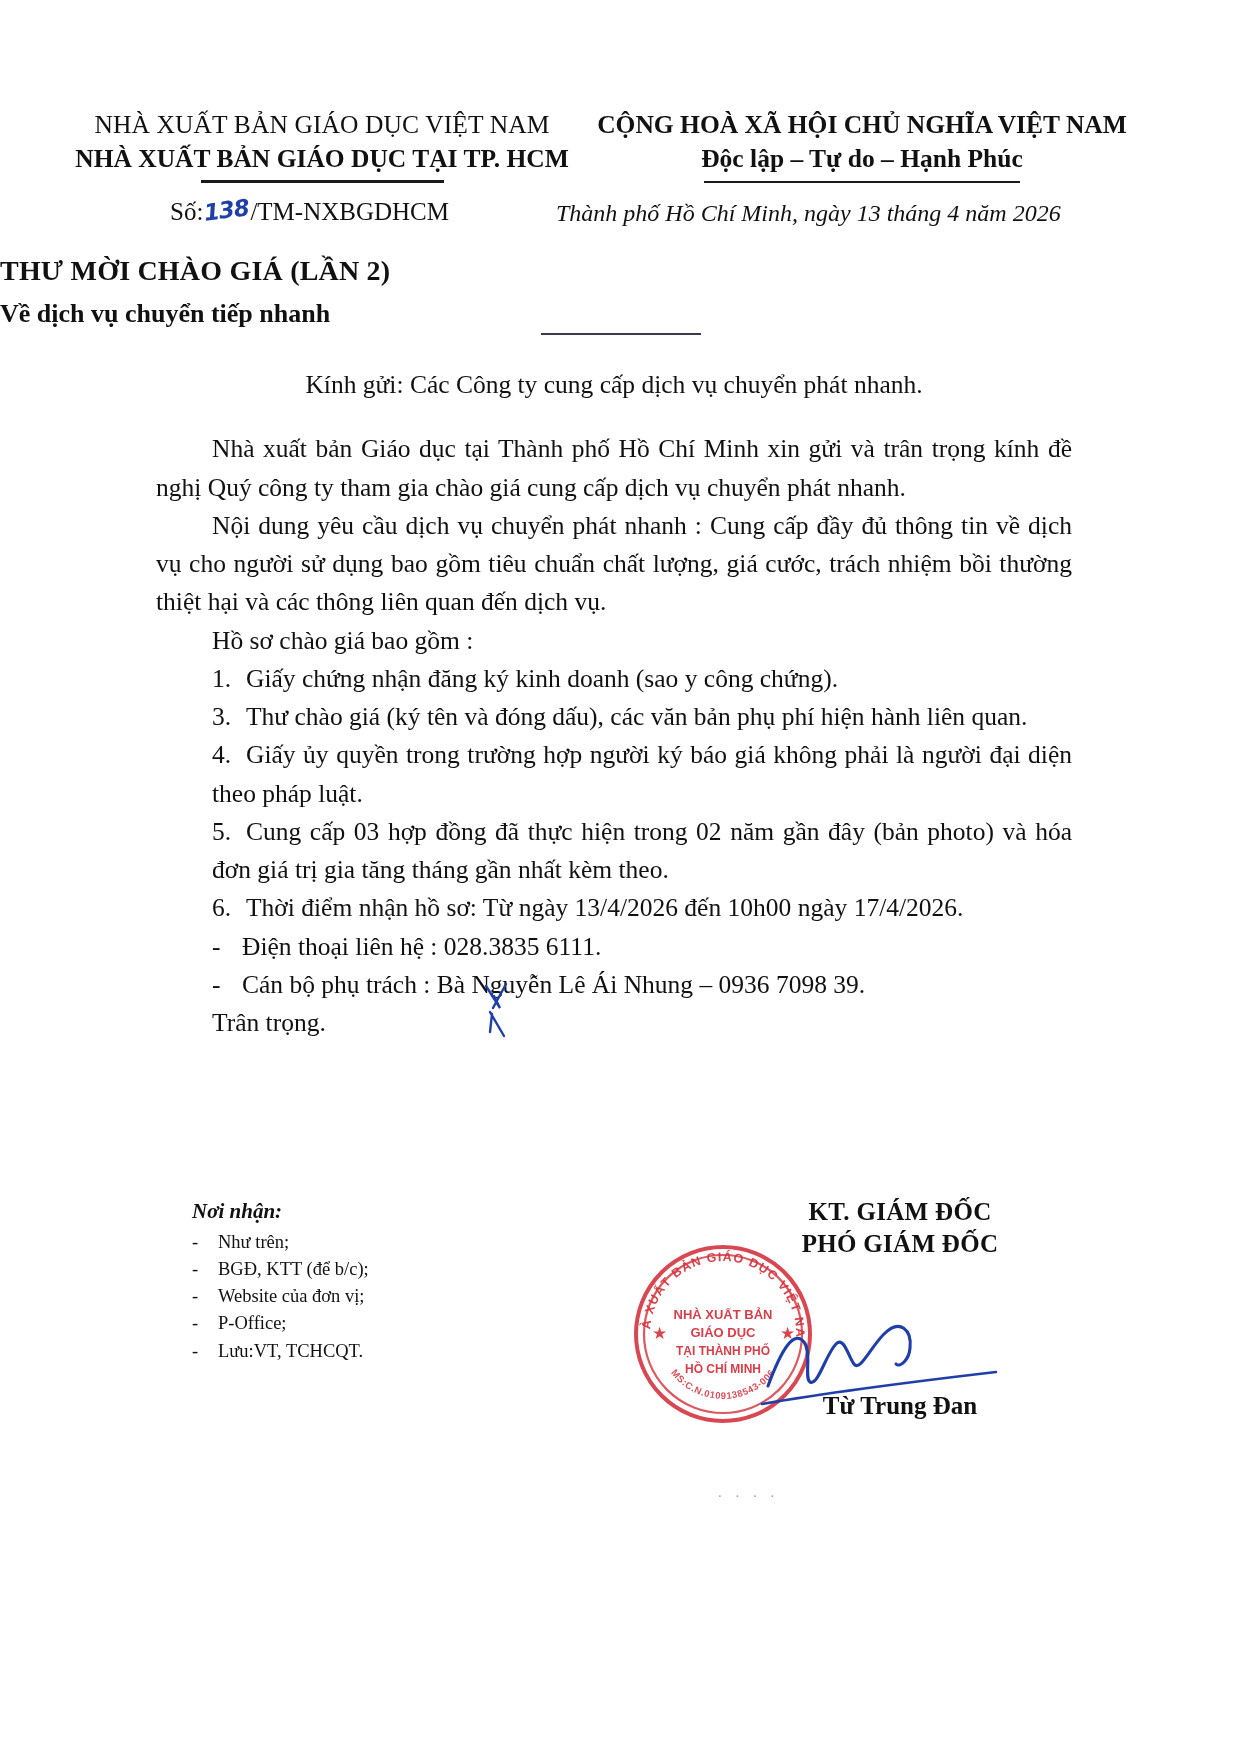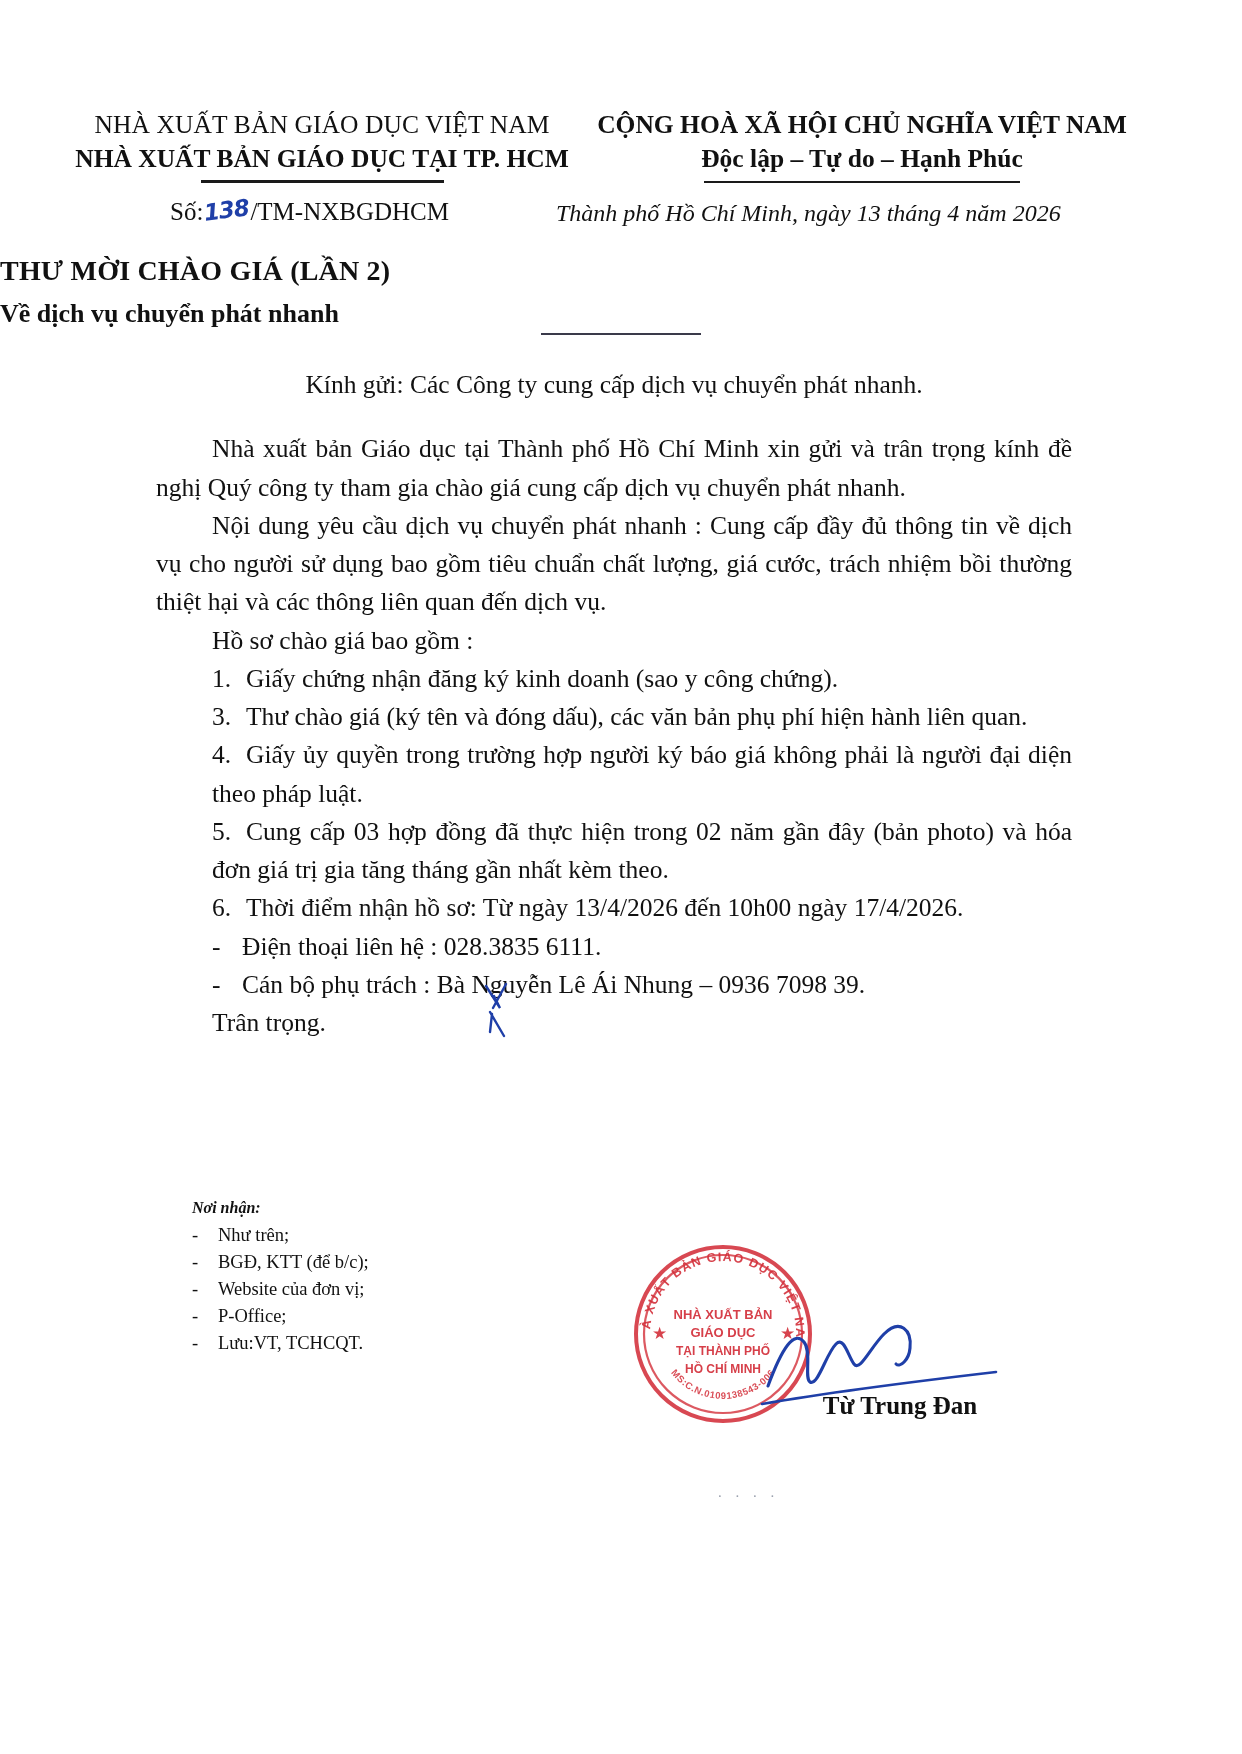--- a/index.html
+++ b/index.html
@@ -193,21 +193,21 @@
     position: absolute;
     left: 192px;
     top: 0;
     width: 340px;
     font-size: 18.5px;
     line-height: 1.47;
   }
   .noinhan-title {
     font-weight: bold;
     font-style: italic;
-    font-size: 16px;
+    font-size: 21px;
     margin-bottom: 2px;
   }
   .noinhan-item .dash {
     display: inline-block;
     width: 26px;
   }
   .signblock {
     position: absolute;
     left: 700px;
     top: 2px;
@@ -284,21 +284,21 @@
   <div class="numrow">
     <div class="docnum">
       <span>Số:</span><span class="hand">138</span><span>/TM-NXBGDHCM</span>
     </div>
     <div class="docdate">Thành phố Hồ Chí Minh, ngày 13 tháng 4 năm 2026</div>
   </div>
 
   <div class="title-block">
     <div class="doc-title">THƯ MỜI CHÀO GIÁ (LẦN 2)</div>
     <div>
-      <span class="doc-subtitle">Về dịch vụ chuyển phát nhanh</span>
+      <span class="doc-subtitle">Về dịch vụ chuyển tiếp nhanh</span>
       <div class="subtitle-rule"></div>
     </div>
   </div>
 
   <div class="body-block">
     <div class="recipient">Kính gửi: Các Công ty cung cấp dịch vụ chuyển phát nhanh.</div>
 
     <p class="para">Nhà xuất bản Giáo dục tại Thành phố Hồ Chí Minh xin gửi và trân trọng kính đề nghị Quý công ty tham gia chào giá cung cấp dịch vụ chuyển phát nhanh.</p>
     <p class="para">Nội dung yêu cầu dịch vụ chuyển phát nhanh : Cung cấp đầy đủ thông tin về dịch vụ cho người sử dụng bao gồm tiêu chuẩn chất lượng, giá cước, trách nhiệm bồi thường thiệt hại và các thông liên quan đến dịch vụ.</p>
     <p class="para">Hồ sơ chào giá bao gồm :</p>
@@ -338,20 +338,24 @@
   <div class="footer">
     <div class="noinhan">
       <div class="noinhan-title">Nơi nhận:</div>
       <div class="noinhan-item"><span class="dash">-</span><span>Như trên;</span></div>
       <div class="noinhan-item"><span class="dash">-</span><span>BGĐ, KTT (để b/c);</span></div>
       <div class="noinhan-item"><span class="dash">-</span><span>Website của đơn vị;</span></div>
       <div class="noinhan-item"><span class="dash">-</span><span>P-Office;</span></div>
       <div class="noinhan-item"><span class="dash">-</span><span>Lưu:VT, TCHCQT.</span></div>
     </div>
 
+    <div class="signblock">
+      <div class="sign-role1">KT. GIÁM ĐỐC</div>
+      <div class="sign-role2">PHÓ GIÁM ĐỐC</div>
+    </div>
     <div class="sign-name">Từ Trung Đan</div>
   </div>
 
   <div class="seal">
     <svg viewBox="0 0 182 182" width="182" height="182">
       <defs>
         <path id="sealArcTop" d="M 18,91 A 73,73 0 0 1 164,91"></path>
         <path id="sealArcBottom" d="M 26,91 A 65,65 0 0 0 156,91"></path>
       </defs>
       <circle cx="91" cy="91" r="87" fill="none" stroke="#d32f3a" stroke-width="4" opacity="0.88"></circle>

